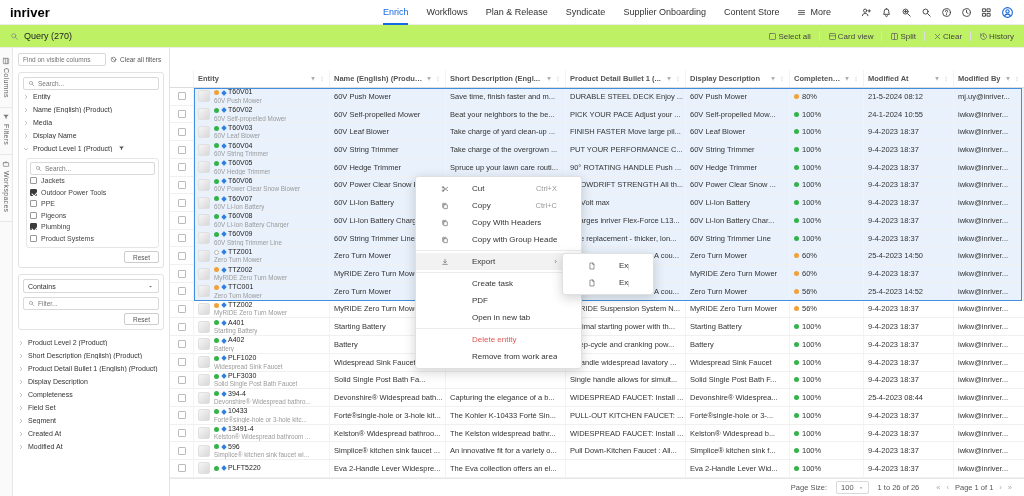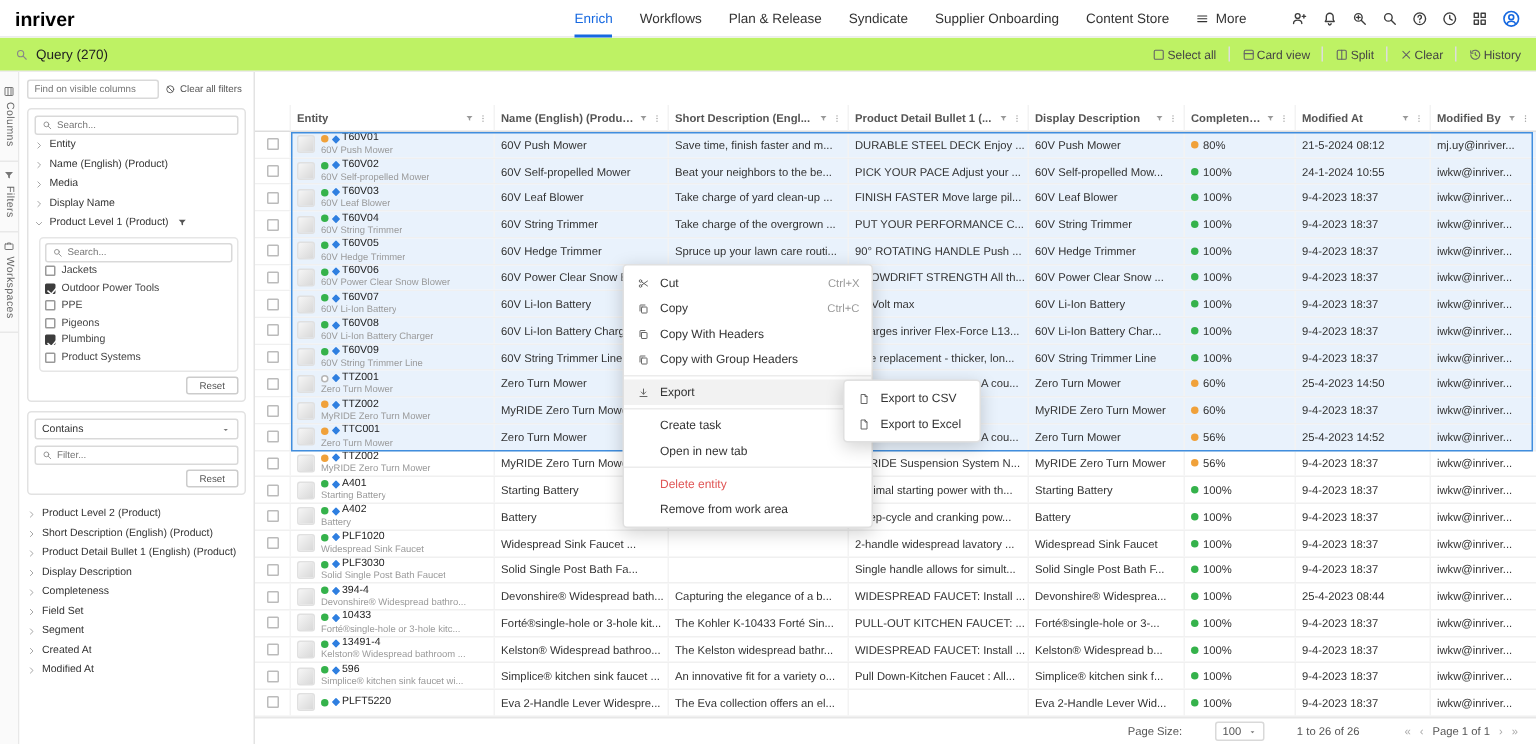--- a/index.html
+++ b/index.html
@@ -86,31 +86,31 @@
   .dot{width:5px;height:5px;border-radius:50%;flex:none}
   .dot.green{background:#35b24b}.dot.orange{background:#f0a13a}
   .dot.hollow{background:#fff;border:1px solid #b5b5b5}
   .tagic{width:4px;height:4px;background:#2f7fe0;transform:rotate(45deg);border-radius:.5px;flex:none}
   .eid{font-size:7px;color:#222}
   .esub{font-size:6.3px;color:#9a9a9a;overflow:hidden;text-overflow:ellipsis}
   .seloutline{position:absolute;left:24px;top:40px;width:calc(100% - 26px);height:212.7px;border:1px solid #418ede;pointer-events:none;z-index:1}
 
   
   .pagebar{position:absolute;left:0;right:0;bottom:0;height:18px;border-top:1px solid #e7e7e7;background:#fff;
-    display:flex;align-items:center;justify-content:flex-end;gap:22px;padding:0 12px;font-size:7.5px;color:#555;z-index:3}
+    display:flex;align-items:center;justify-content:flex-end;gap:9px;padding:0 12px;font-size:7.5px;color:#555;z-index:3}
   .psel{display:flex;align-items:center;gap:4px;border:1px solid #d9d9d9;border-radius:2px;padding:1px 4px;cursor:pointer}
   .psel .icn{font-size:6px;color:#777}
   .pgnav{display:flex;align-items:center;gap:6px;color:#aaa;margin-left:8px}
   .pgnav span{cursor:pointer}
   .pgtext{color:#555;cursor:default}
 
   
   .ctxmenu{position:absolute;left:415px;top:176px;width:167px;background:#fff;border:1px solid #e0e0e0;border-radius:3px;
     box-shadow:0 3px 12px rgba(0,0,0,.18);padding:3px 0;z-index:10;font-size:8px;color:#333}
-  .mitem{display:flex;align-items:center;height:17px;padding:0 8px;gap:6px;cursor:pointer}
+  .mitem{display:flex;align-items:center;height:17px;padding:0 24px;gap:22px;cursor:pointer}
   .micon{width:10px;flex:none;display:flex;justify-content:center;color:#666}
   .micon svg{width:9px;height:9px}
   .mlabel{flex:1;white-space:nowrap;overflow:hidden}
   .mshort{color:#999;font-size:7.5px}
   .marrow{color:#888}
   .msep{height:1px;background:#ececec;margin:2px 0}
   .mitem.hl{background:#f2f2f2}
   .mitem.danger{color:#e05555}
   .submenu{left:562px;top:253px;width:92px;z-index:11}
 </style>
@@ -1217,20 +1217,24 @@
         <span class="mlabel">Export</span>
         <span class="marrow">›</span>
       </div>
       <div class="msep"></div>
       <div class="mitem">
         <span class="micon"></span>
         <span class="mlabel">Create task</span>
       </div>
       <div class="mitem">
         <span class="micon"></span>
+        <span class="mlabel">PDF</span>
+      </div>
+      <div class="mitem">
+        <span class="micon"></span>
         <span class="mlabel">Open in new tab</span>
       </div>
       <div class="msep"></div>
       <div class="mitem danger">
         <span class="micon"></span>
         <span class="mlabel">Delete entity</span>
       </div>
       <div class="mitem">
         <span class="micon"></span>
         <span class="mlabel">Remove from work area</span>

